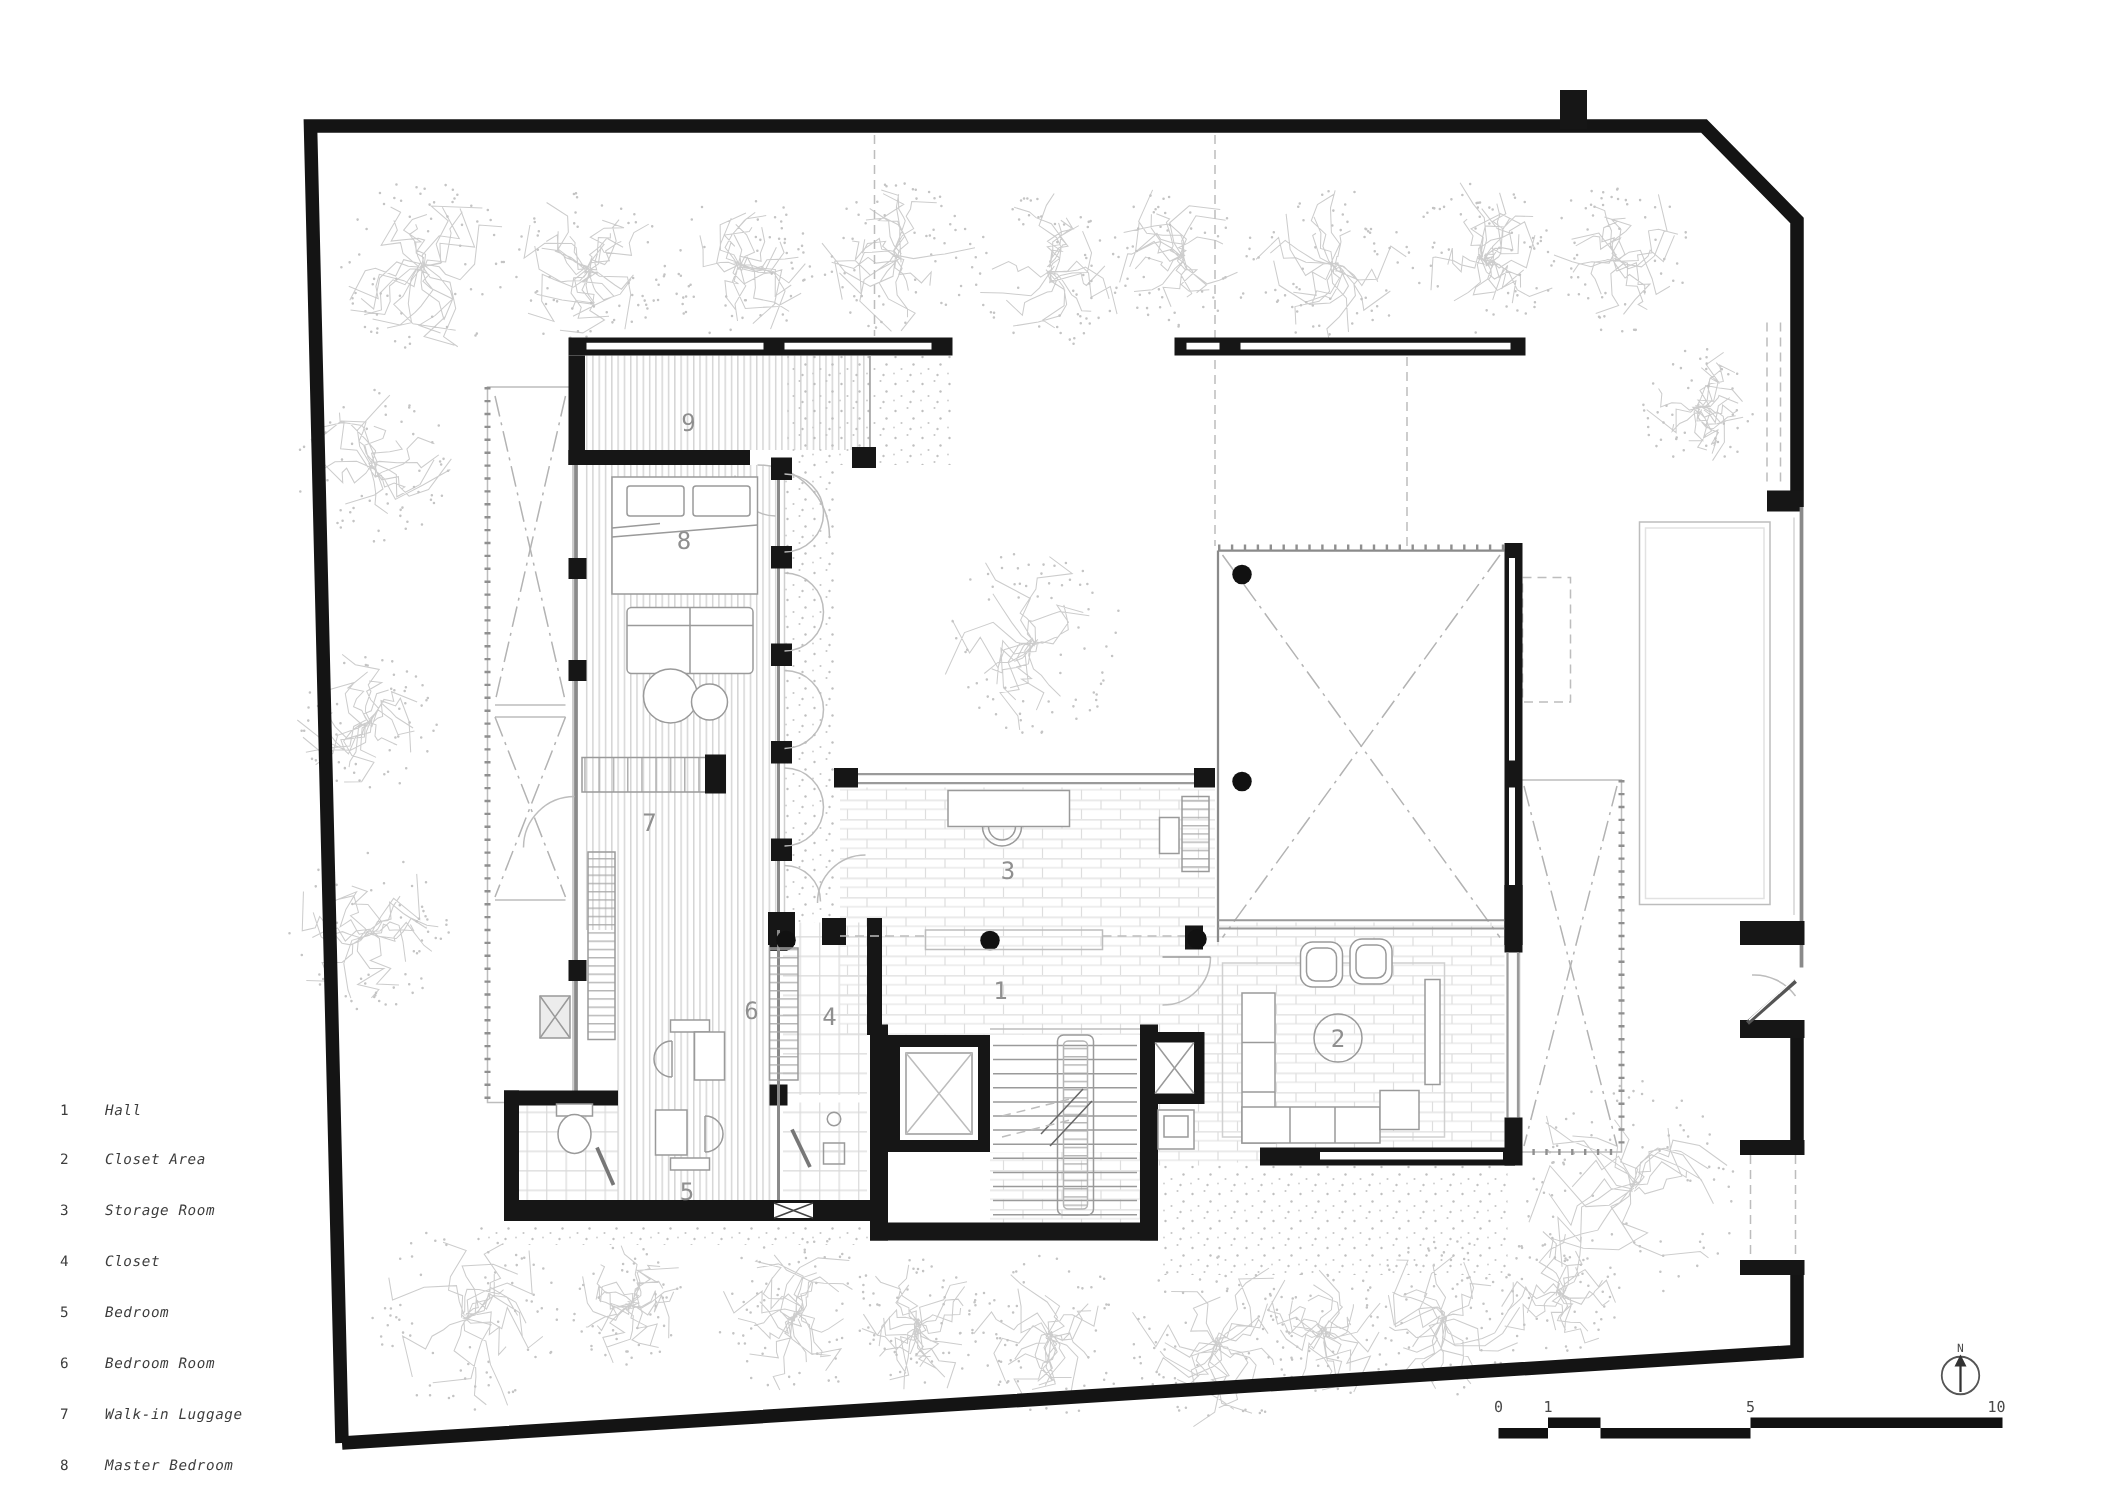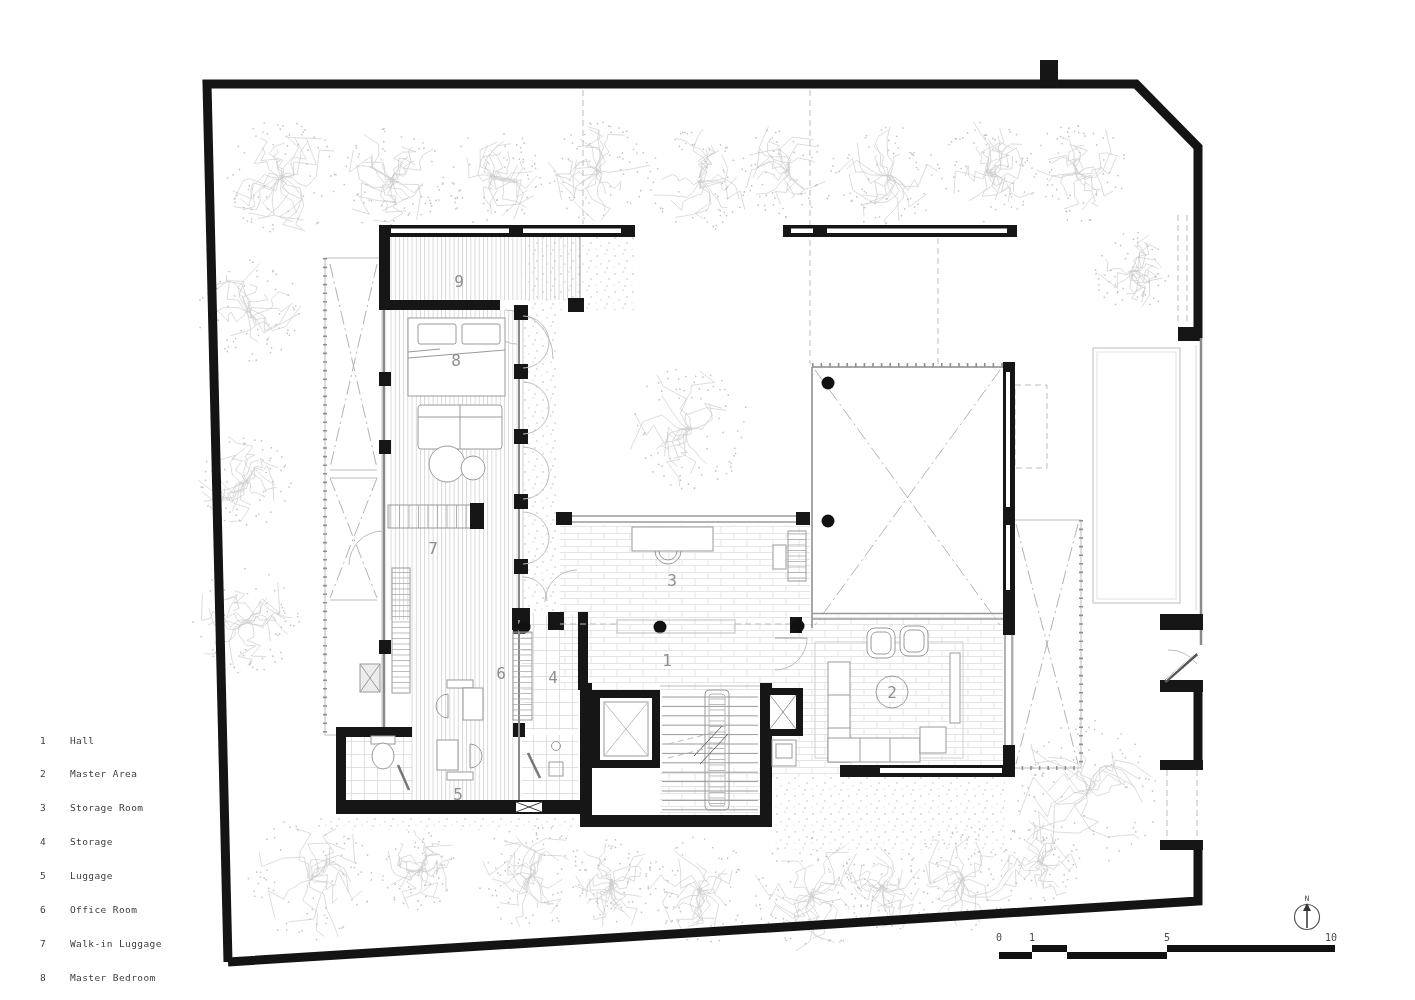--- a/index.html
+++ b/index.html
@@ -3,21 +3,21 @@
 <meta charset="utf-8">
 <style>
   html,body{margin:0;padding:0;background:#ffffff;}
   #sheet{position:relative;width:1415px;height:1000px;background:#fff;overflow:hidden;
          font-family:"DejaVu Sans Mono", monospace;}
   svg{position:absolute;left:0;top:0;}
   .legend{position:absolute;left:40px;top:712px;color:#3d3d3d;font-size:9.5px;
           letter-spacing:.4px;line-height:11.3px;white-space:pre;}
   .legend-row{display:flex;}
   .legend-num{display:inline-block;width:30px;}
-  .legend-name{display:inline-block;}
+  .legend-name{display:inline-block;font-style:italic;}
   
   .w{fill:#161616;stroke:none;}
   .tn{stroke:#9a9a9a;stroke-width:1;fill:none;}
   .tn2{stroke:#bdbdbd;stroke-width:1;fill:none;}
   .furn{stroke:#9a9a9a;stroke-width:1;fill:#ffffff;}
   .dashx{stroke:#b3b3b3;stroke-width:1;fill:none;stroke-dasharray:14 4 2 4;}
   .dashr{stroke:#bdbdbd;stroke-width:1;fill:none;stroke-dasharray:6 4;}
   .tick{stroke:#8f8f8f;stroke-width:4;fill:none;stroke-dasharray:1.6 7;}
   .roomnum{font-family:"DejaVu Sans Mono",monospace;font-size:16px;fill:#8f8f8f;text-anchor:middle;}
   .scaletxt{font-family:"DejaVu Sans Mono",monospace;font-size:10px;fill:#4a4a4a;text-anchor:middle;}
@@ -461,23 +461,23 @@
     <rect x="1167" y="945" width="168" height="7" fill="#111"></rect>
     <text class="scaletxt" x="999" y="941">0</text>
     <text class="scaletxt" x="1032" y="941">1</text>
     <text class="scaletxt" x="1167" y="941">5</text>
     <text class="scaletxt" x="1331" y="941">10</text>
   </g>
 </svg>
 
 <div class="legend">
   <div class="legend-row"><span class="legend-num">1</span><span class="legend-name">Hall</span></div>
-  <div class="legend-row"><span class="legend-num">2</span><span class="legend-name">Master Area</span></div>
+  <div class="legend-row"><span class="legend-num">2</span><span class="legend-name">Closet Area</span></div>
   <div class="legend-row"><span class="legend-num">3</span><span class="legend-name">Storage Room</span></div>
-  <div class="legend-row"><span class="legend-num">4</span><span class="legend-name">Storage</span></div>
-  <div class="legend-row"><span class="legend-num">5</span><span class="legend-name">Luggage</span></div>
-  <div class="legend-row"><span class="legend-num">6</span><span class="legend-name">Office Room</span></div>
+  <div class="legend-row"><span class="legend-num">4</span><span class="legend-name">Closet</span></div>
+  <div class="legend-row"><span class="legend-num">5</span><span class="legend-name">Bedroom</span></div>
+  <div class="legend-row"><span class="legend-num">6</span><span class="legend-name">Bedroom Room</span></div>
   <div class="legend-row"><span class="legend-num">7</span><span class="legend-name">Walk-in Luggage</span></div>
   <div class="legend-row"><span class="legend-num">8</span><span class="legend-name">Master Bedroom</span></div>
   
 </div>
 
 </div>
 
 </body></html>

